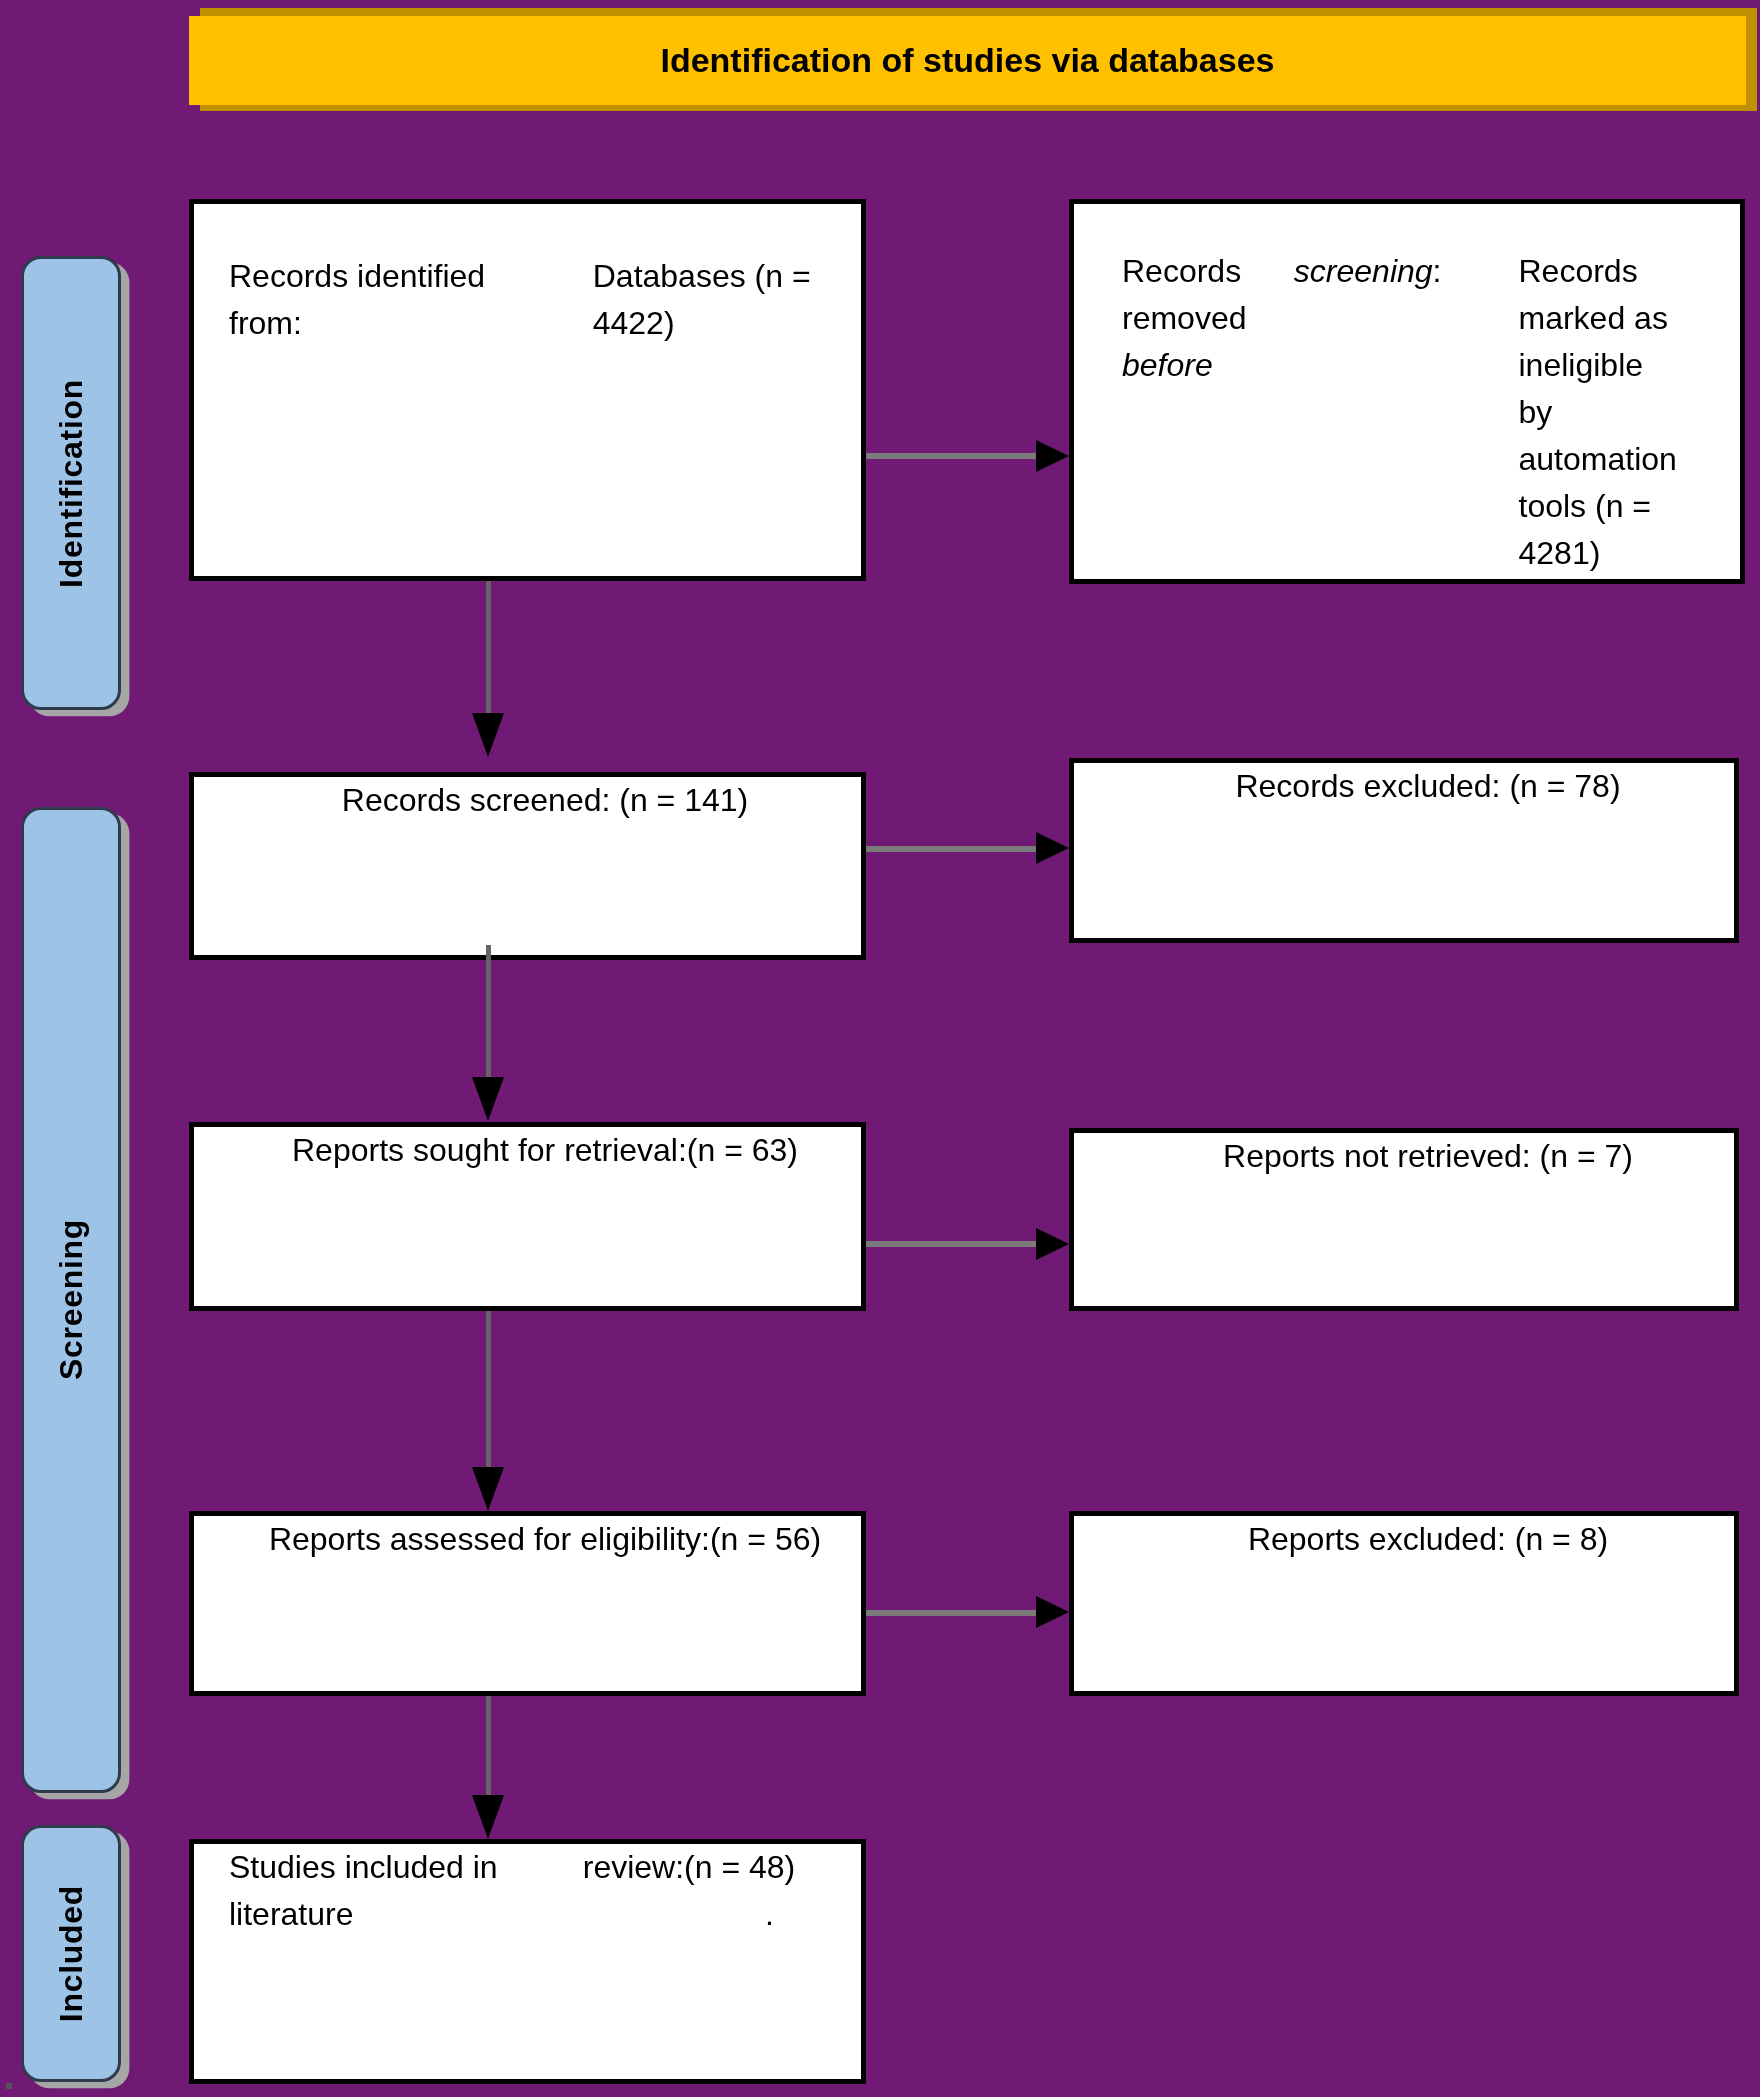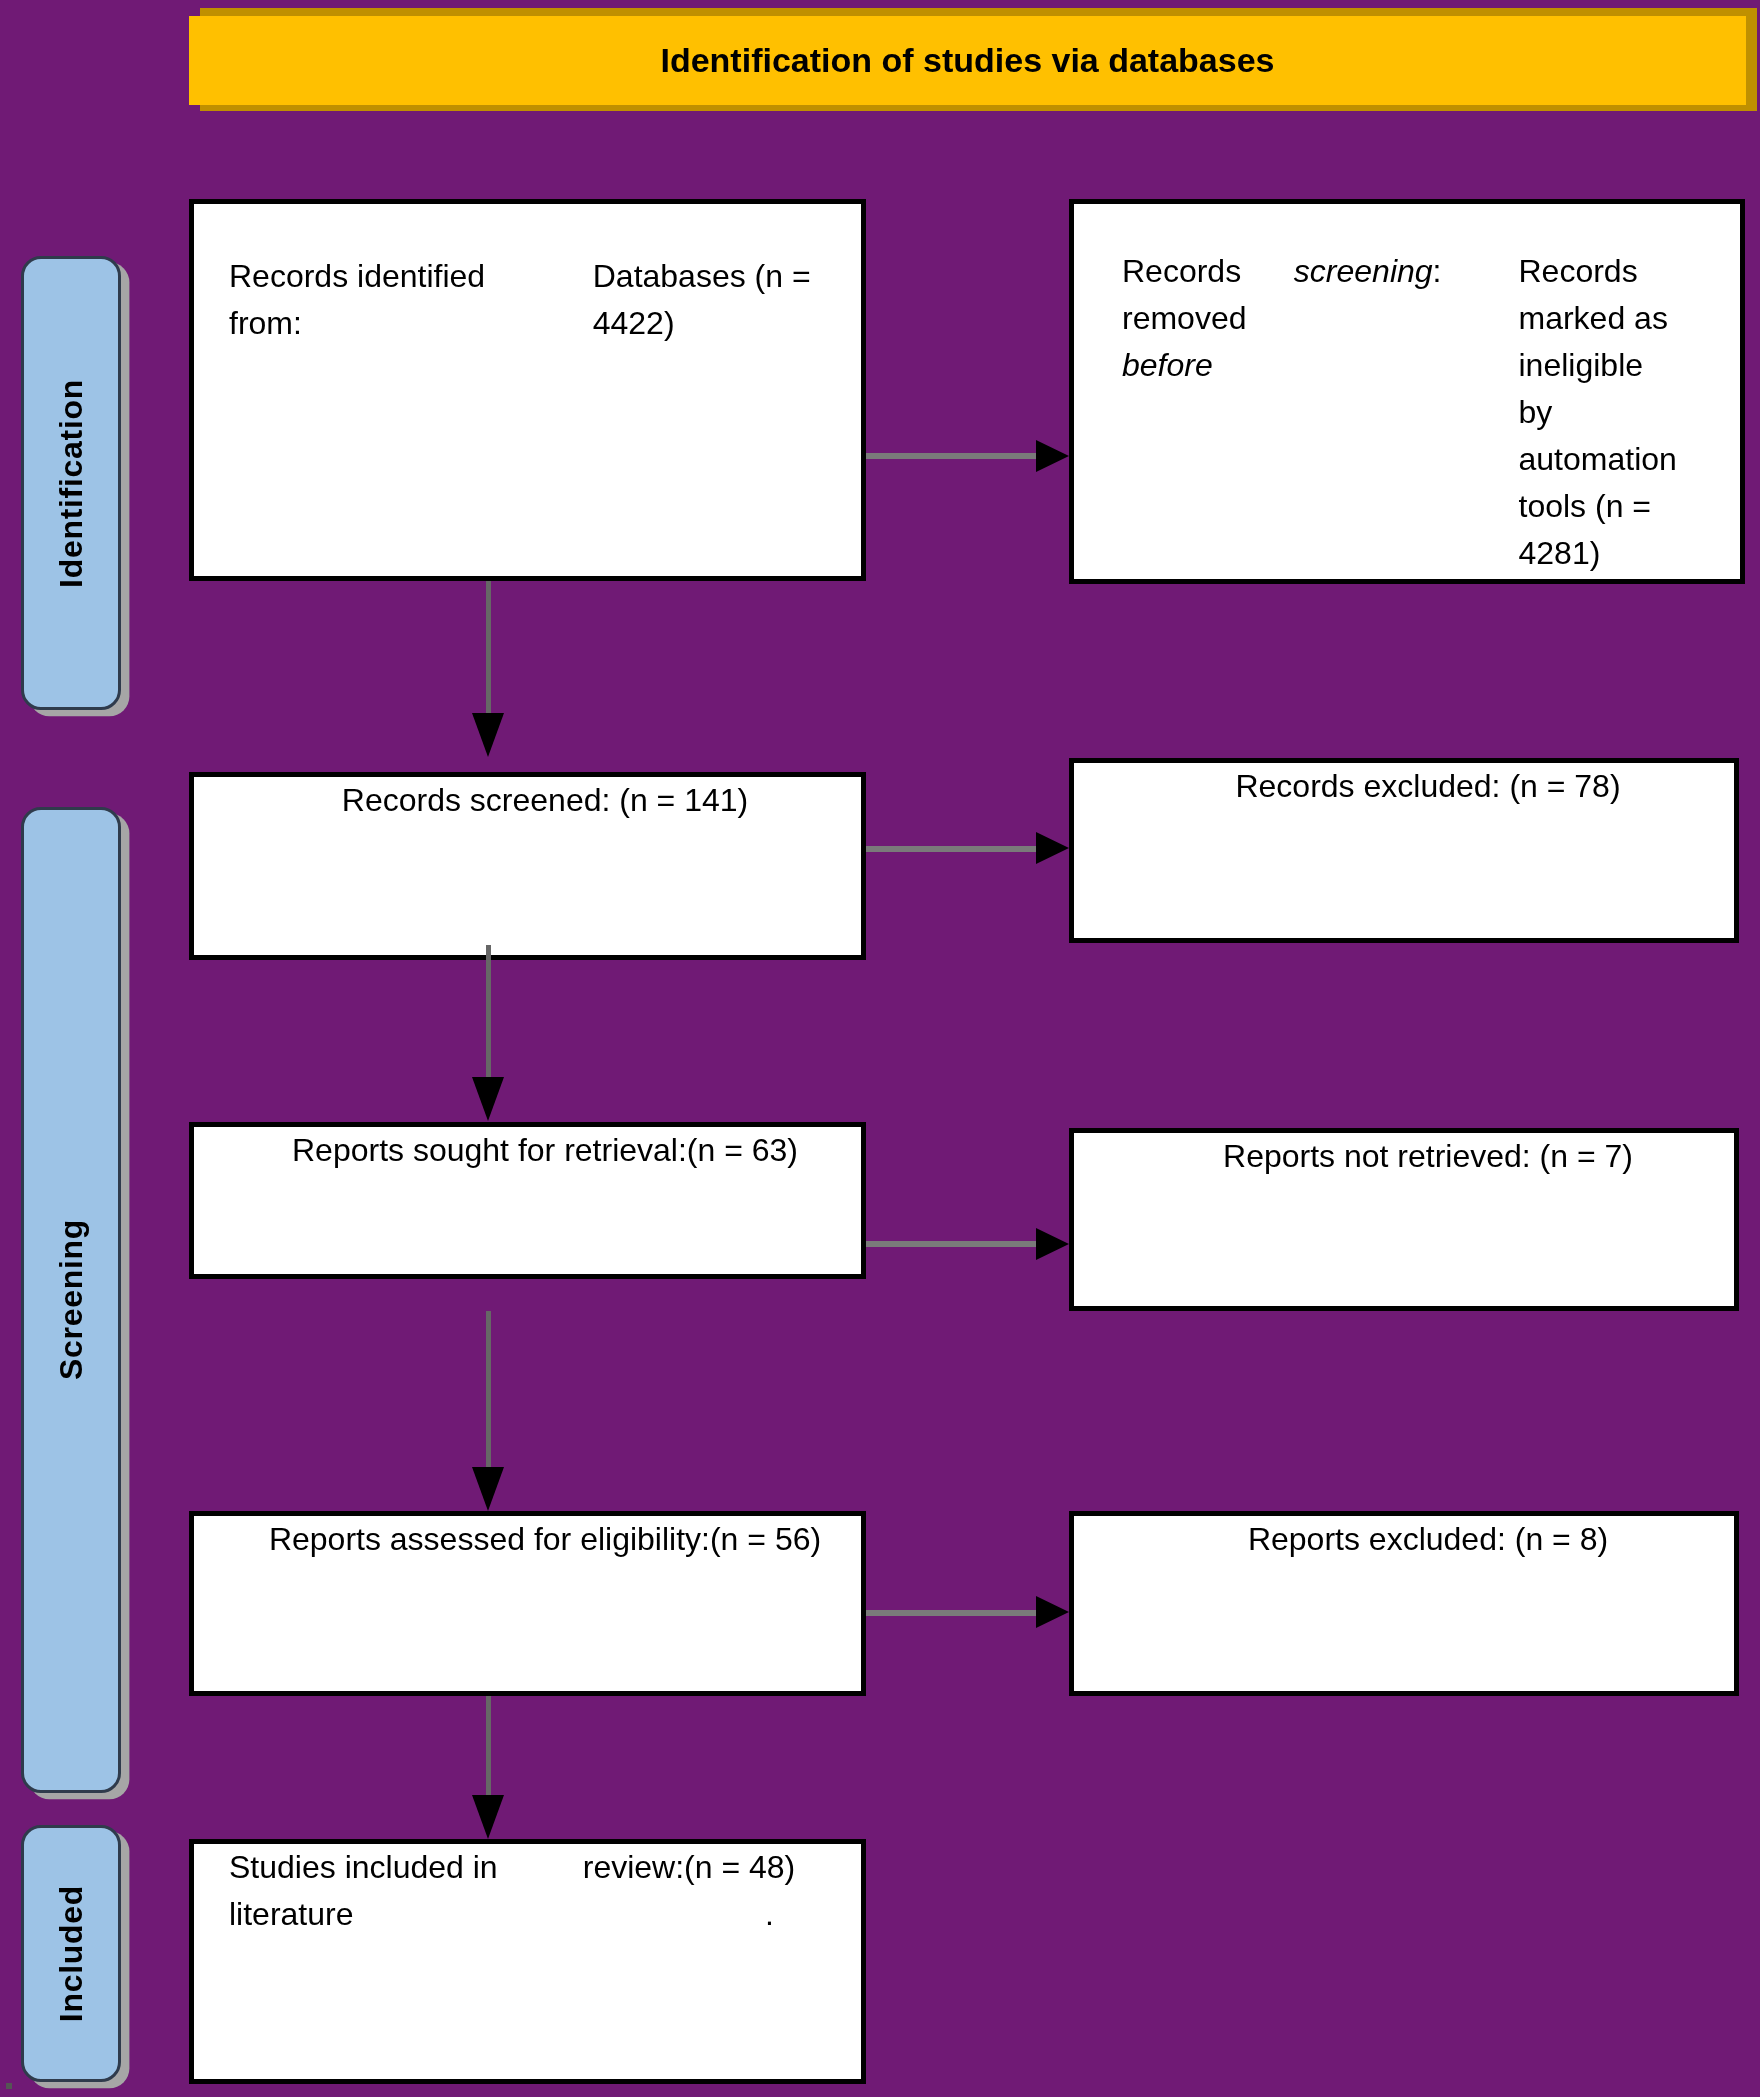--- a/index.html
+++ b/index.html
@@ -37,21 +37,21 @@
     font-size:32px; line-height:1.47;
     display:flex; flex-direction:row; justify-content:center;
   }
   .indent  { padding-left:70px; }
   .it      { font-style:italic; }
 
   .box-records-identified { left:189px;  top:199px;  width:677px; height:382px; padding-left:35px;  padding-top:49px; }
   .box-records-removed    { left:1069px; top:199px;  width:676px; height:385px; padding-left:48px;  padding-right:21px; justify-content:flex-start; padding-top:44px; }
   .box-records-screened   { left:189px;  top:772px; width:677px; height:188px; padding-left:35px; }
   .box-records-excluded   { left:1069px; top:758px; width:670px; height:185px; padding-left:48px; }
-  .box-reports-sought     { left:189px;  top:1122px; width:677px; height:157px; padding-left:35px; }
+  .box-reports-sought     { left:189px;  top:1122px; width:677px; height:189px; padding-left:35px; }
   .box-reports-notretr    { left:1069px; top:1128px; width:670px; height:183px; padding-left:48px; }
   .box-reports-assessed   { left:189px;  top:1511px; width:677px; height:185px; padding-left:35px; }
   .box-reports-excluded   { left:1069px; top:1511px; width:670px; height:185px; padding-left:48px; }
   .box-studies-included   { left:189px;  top:1839px; width:677px; height:245px; padding-left:35px; padding-bottom:56px; }
 
   .sub-block { padding-left:77px; }
 
   .dot-after { display:inline-block; margin-left:81px; }
 
   

